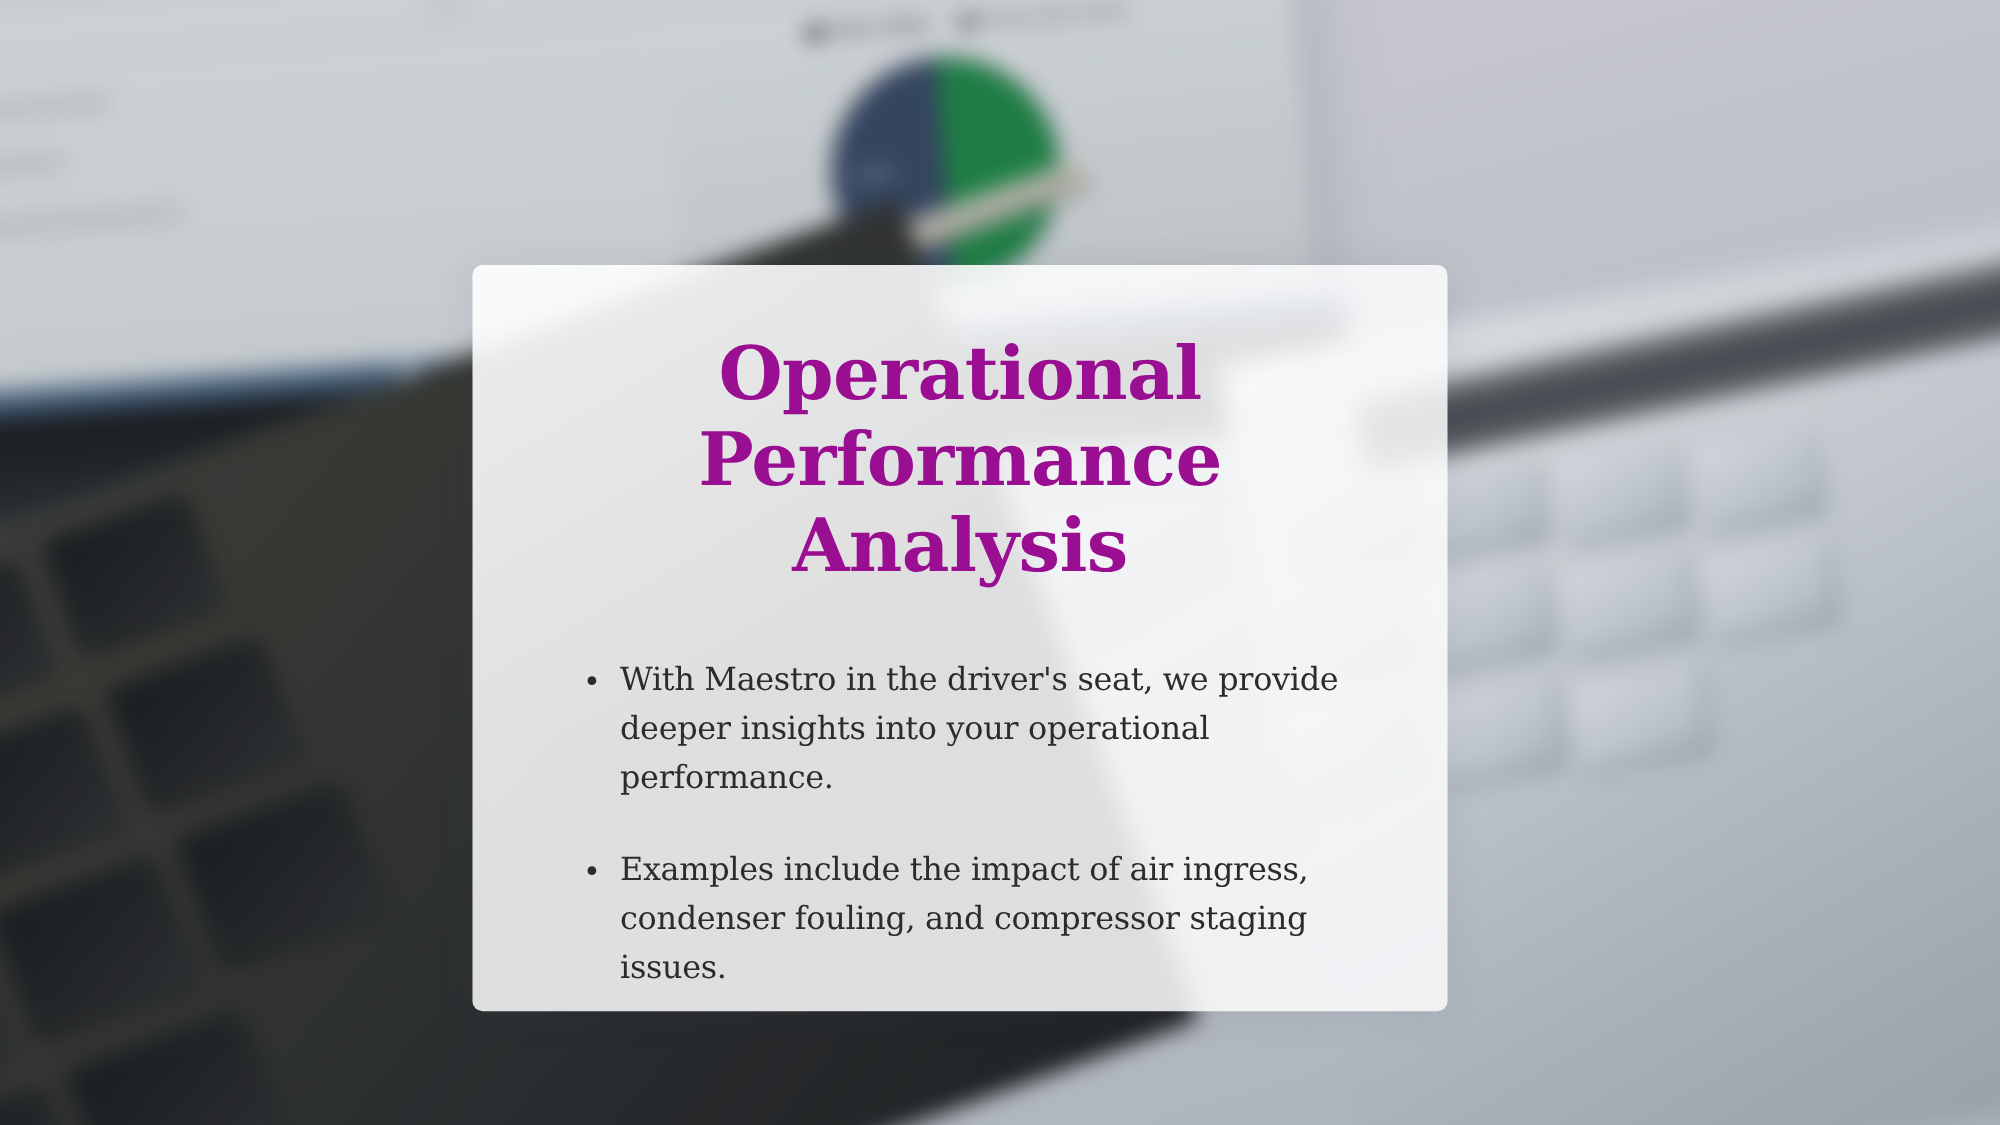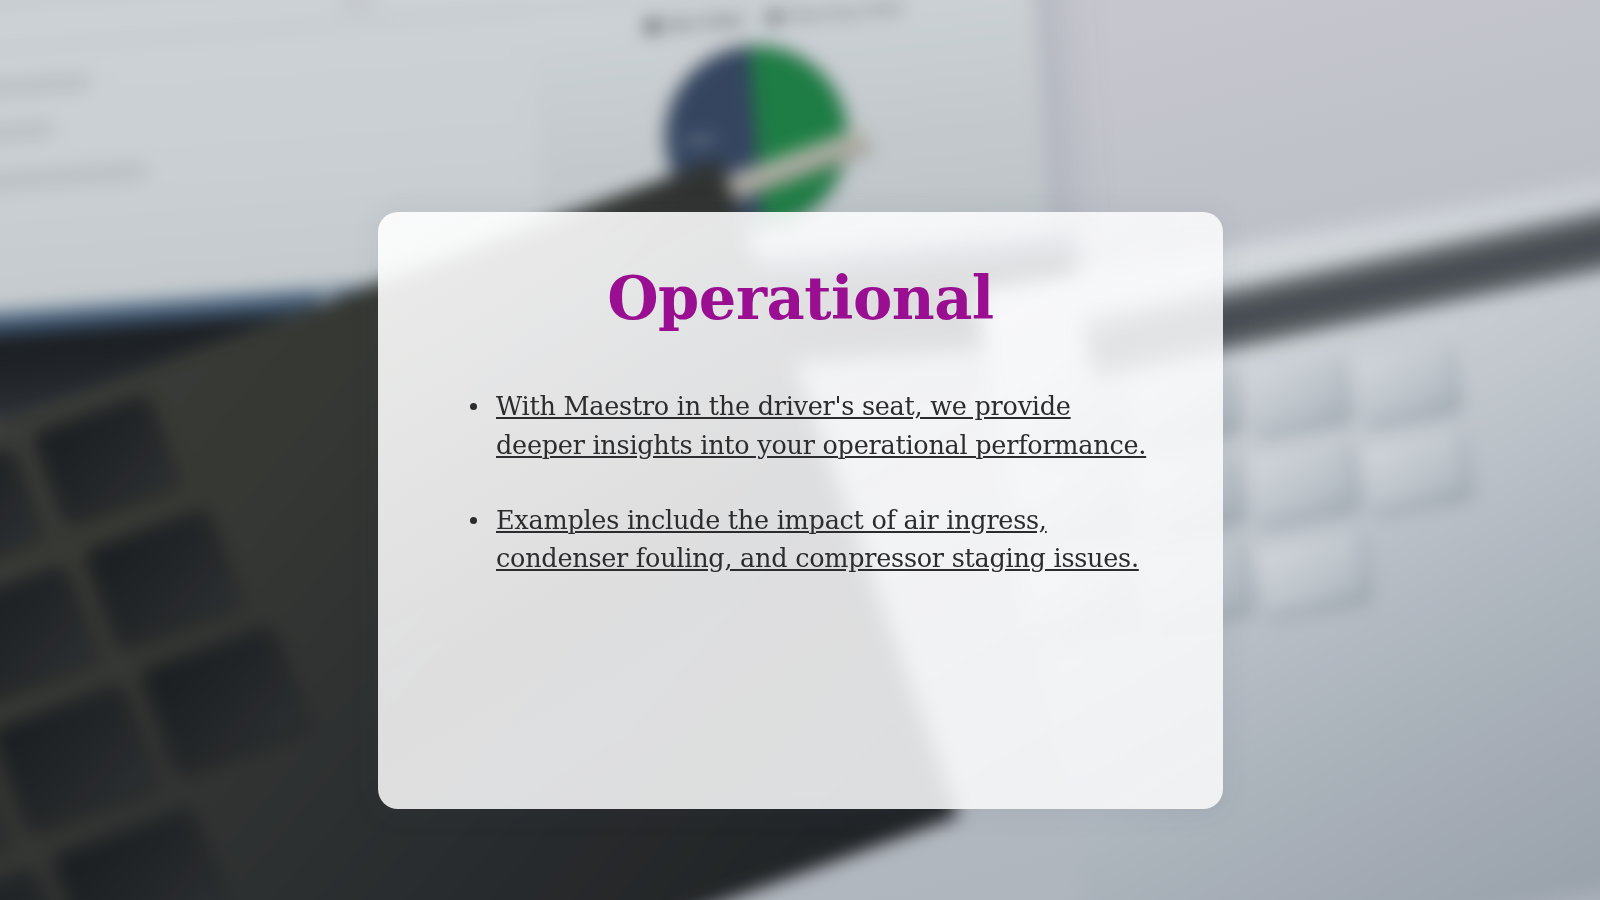--- a/index.html
+++ b/index.html
@@ -154,22 +154,22 @@
   }
   .bg-tint{
     position:absolute; inset:0;
     background:rgba(120,128,140,.06);
   }
 
   
   .card{
     position:absolute;
     left:378px; top:212px;
-    width:845px; height:597px;
-    border-radius:20px;
+    width:780px; height:597px;
+    border-radius:8px;
     background:linear-gradient(150deg, rgba(255,255,255,.90) 0%, rgba(252,252,253,.86) 45%, rgba(248,249,250,.88) 100%);
     backdrop-filter:blur(6px);
     box-shadow:0 2px 30px rgba(70,80,95,.10);
     padding:48px 56px 40px 56px;
   }
 
   .title{
     text-align:center;
     font-family:"DejaVu Serif", "Liberation Serif", serif;
     font-weight:bold;
@@ -187,21 +187,20 @@
   .bullet{
     position:relative;
     font-family:"DejaVu Serif", "Liberation Serif", serif;
     font-size:25.5px;
     line-height:1.52;
     color:#2c2c2e;
     margin-bottom:36px;
     padding-left:32px;
     letter-spacing:-0.25px;
     max-width:690px;
-    text-decoration:underline;
   }
   .bullet:last-child{ margin-bottom:12px; }
   .bullet .dot{
     position:absolute;
     left:6px; top:16px;
     width:7px; height:7px;
     border-radius:50%;
     background:#2c2c2e;
   }
 </style>
@@ -287,20 +286,21 @@
       <div class="silver-lid"></div>
 
     </div>
     <div class="bg-tint"></div>
   </div>
 
   <div class="card">
 
     <h1 class="title">
       <span>Operational</span><br>
+      <span>Performance Analysis</span>
     </h1>
 
     <ul class="bullets" style="list-style:none;">
       <li class="bullet">
         <span class="dot"></span>
         <span>With Maestro in the driver's seat, we provide deeper insights into your operational performance.</span>
       </li>
       <li class="bullet">
         <span class="dot"></span>
         <span>Examples include the impact of air ingress, condenser fouling, and compressor staging issues.</span>

